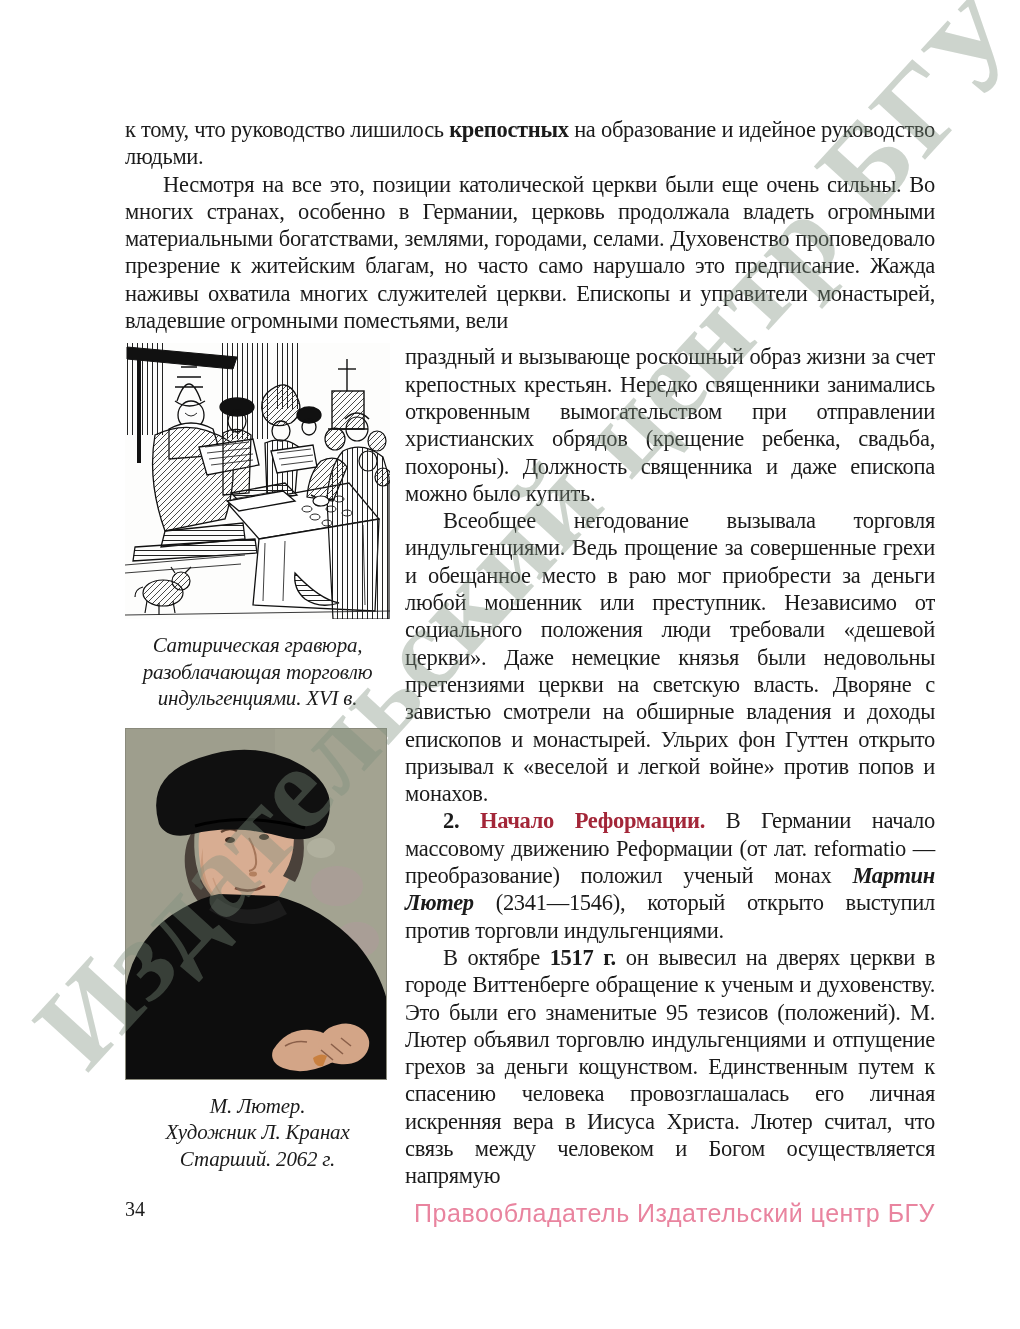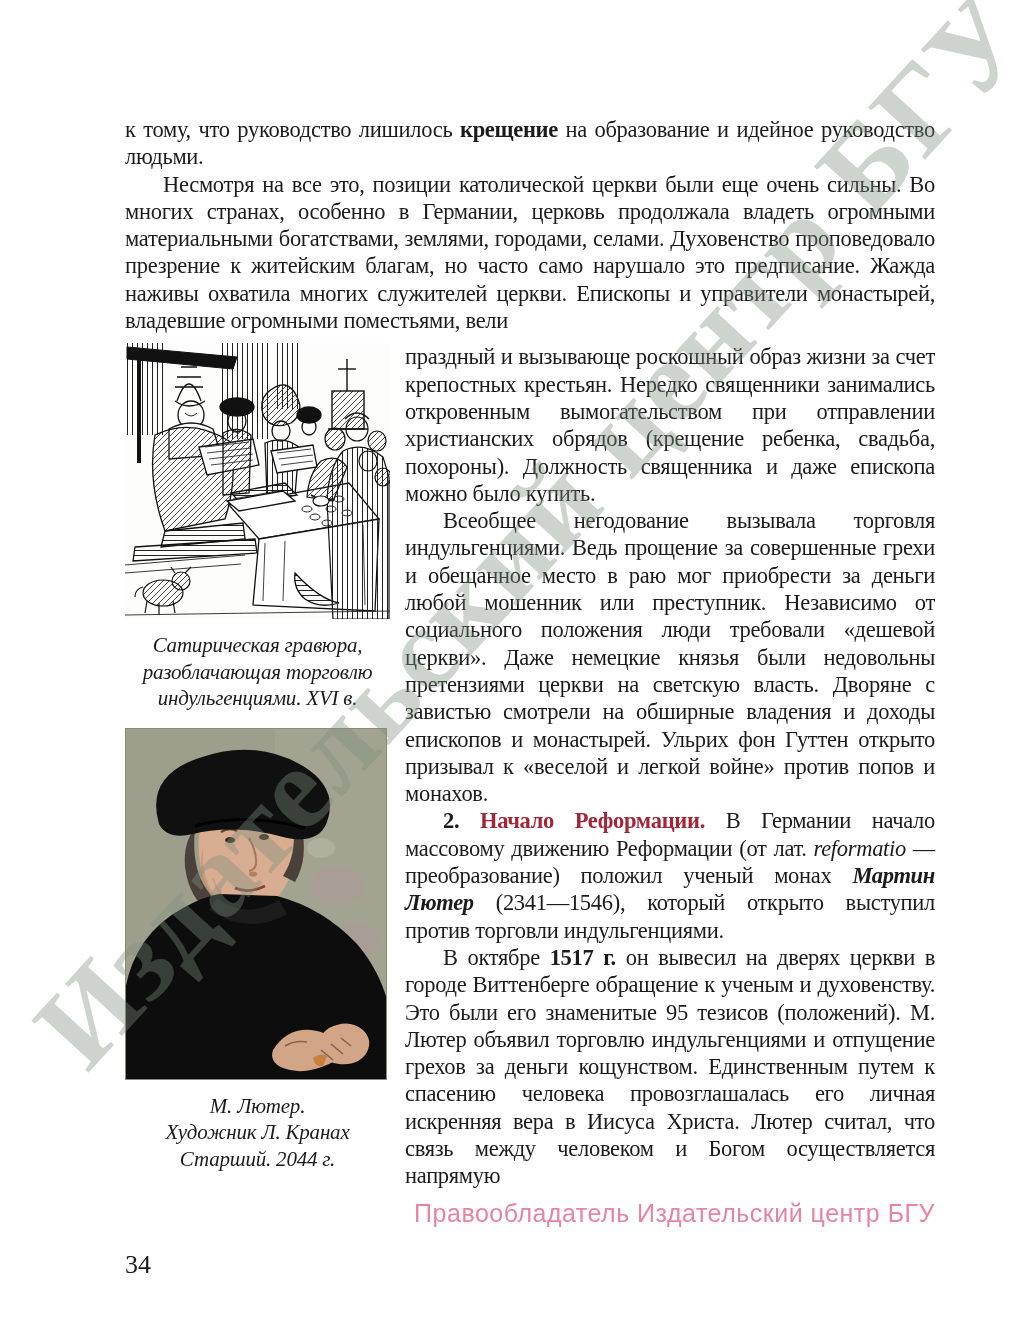--- a/index.html
+++ b/index.html
@@ -18,21 +18,21 @@
   }
   .body-text{
     font-size:22.5px;
     line-height:27.3px;
     text-align:justify;
     letter-spacing:-0.3px;
   }
   .para{margin:0;}
   .para.indent{text-indent:38px;}
   .run-b{font-weight:bold;}
-  .run-i{font-style:italic;}
+  .run-i{}
   .run-bi{font-weight:bold;font-style:italic;}
   .run-rb{font-weight:bold;color:var(--heading-red,#a32638);}
   .cols{display:flex;margin-top:9px;}
   .col-left{width:265px;flex:none;}
   .col-right{flex:1;margin-left:15px;}
   figure{margin:0;padding:0;}
   .fig-img{display:block;}
   .fig-caption{
     margin-top:13px;
     font-style:italic;
@@ -52,43 +52,43 @@
     font-weight:bold;
     white-space:nowrap;
     color:var(--watermark-color,#7e907e);
     opacity:0.38;
     pointer-events:none;
     z-index:5;
     letter-spacing:2px;
   }
   .page-number{
     position:absolute;
-    left:125px;top:1250px;
-    font-size:26px;
+    left:125px;top:1198px;
+    font-size:20px;
   }
   .copyright{
     position:absolute;
     left:125px;top:1199px;
     width:810px;
     text-align:right;
     font-size:25px;
     color:var(--footer-pink,#e9849f);
     font-family:"Liberation Sans", sans-serif;
     letter-spacing:0.5px;
   }
 </style>
 </head>
 <body>
 
 <div class="page">
 
   <div class="content">
 
     <div class="body-text">
-        <p class="para"><span>к тому, что руководство лишилось </span><span class="run-b">крещение</span><span> на образование и идейное руководство людьми.</span></p>
+        <p class="para"><span>к тому, что руководство лишилось </span><span class="run-b">крепостных</span><span> на образование и идейное руководство людьми.</span></p>
         <p class="para indent"><span>Несмотря на все это, позиции католической церкви были еще очень сильны. Во многих странах, особенно в Германии, церковь продолжала владеть огромными материальными богатствами, землями, городами, селами. Духовенство проповедовало презрение к житейским благам, но часто само нарушало это предписание. Жажда наживы охватила многих служителей церкви. Епископы и управители монастырей, владевшие огромными поместьями, вели</span></p>
       </div>
 
     <div class="cols">
 
       <div class="col-left">
 
         <figure>
           <svg class="fig-img" width="265" height="276" viewBox="0 0 265 276" xmlns="http://www.w3.org/2000/svg">
             <defs>
@@ -256,21 +256,21 @@
               <path d="M148,322 q14,-22 38,-20 q20,2 26,16 q4,12 -8,18 q-26,12 -46,4 q-14,-6 -10,-18 Z" fill="#d3a587"></path>
               <path d="M204,300 q20,-10 34,2 q10,10 4,22 q-8,14 -28,12 q-18,-2 -20,-16 q-2,-12 10,-20 Z" fill="#d3a587"></path>
               <path d="M196,322 l12,10 M206,316 l12,10 M216,310 l10,8" stroke="#8a5f49" stroke-width="1.6" fill="none"></path>
               <path d="M160,318 q10,-6 22,-4" stroke="#8a5f49" stroke-width="1.5" fill="none"></path>
               <path d="M188,330 q8,-6 14,-2 l-4,10 q-8,2 -10,-8 Z" fill="#c9803f"></path>
             </g>
             <rect x="0.5" y="0.5" width="261" height="351" fill="none" stroke="#8a8a7c" stroke-width="1"></rect>
           </svg>
           <figcaption class="fig-caption">М. Лютер.
 Художник Л. Кранах
-Старший. 2044 г.</figcaption>
+Старший. 2062 г.</figcaption>
         </figure>
 
       </div>
 
       <div class="col-right body-text">
           <p class="para"><span>праздный и вызывающе роскошный образ жизни за счет крепостных крестьян. Нередко священники занимались откровенным вымогательством при отправлении христианских обрядов (крещение ребенка, свадьба, похороны). Должность священника и даже епископа можно было купить.</span></p>
           <p class="para indent"><span>Всеобщее негодование вызывала торговля индульгенциями. Ведь прощение за совершенные грехи и обещанное место в раю мог приобрести за деньги любой мошенник или преступник. Независимо от социального положения люди требовали «дешевой церкви». Даже немецкие князья были недовольны претензиями церкви на светскую власть. Дворяне с завистью смотрели на обширные владения и доходы епископов и монастырей. Ульрих фон Гуттен открыто призывал к «веселой и легкой войне» против попов и монахов.</span></p>
           <p class="para indent"><span class="run-b">2. </span><span class="run-rb">Начало Реформации.</span><span> В Германии начало массовому движению Реформации (от лат. </span><span class="run-i">reformatio</span><span> — преобразование) положил ученый монах </span><span class="run-bi">Мартин Лютер</span><span> (2341—1546), который открыто выступил против торговли индульгенциями.</span></p>
           <p class="para indent"><span>В октябре </span><span class="run-b">1517 г.</span><span> он вывесил на дверях церкви в городе Виттенберге обращение к ученым и духовенству. Это были его знаменитые 95 тезисов (положений). М. Лютер объявил торговлю индульгенциями и отпущение грехов за деньги кощунством. Единственным путем к спасению человека провозглашалась его личная искренняя вера в Иисуса Христа. Лютер считал, что связь между человеком и Богом осуществляется напрямую</span></p>
         </div>

